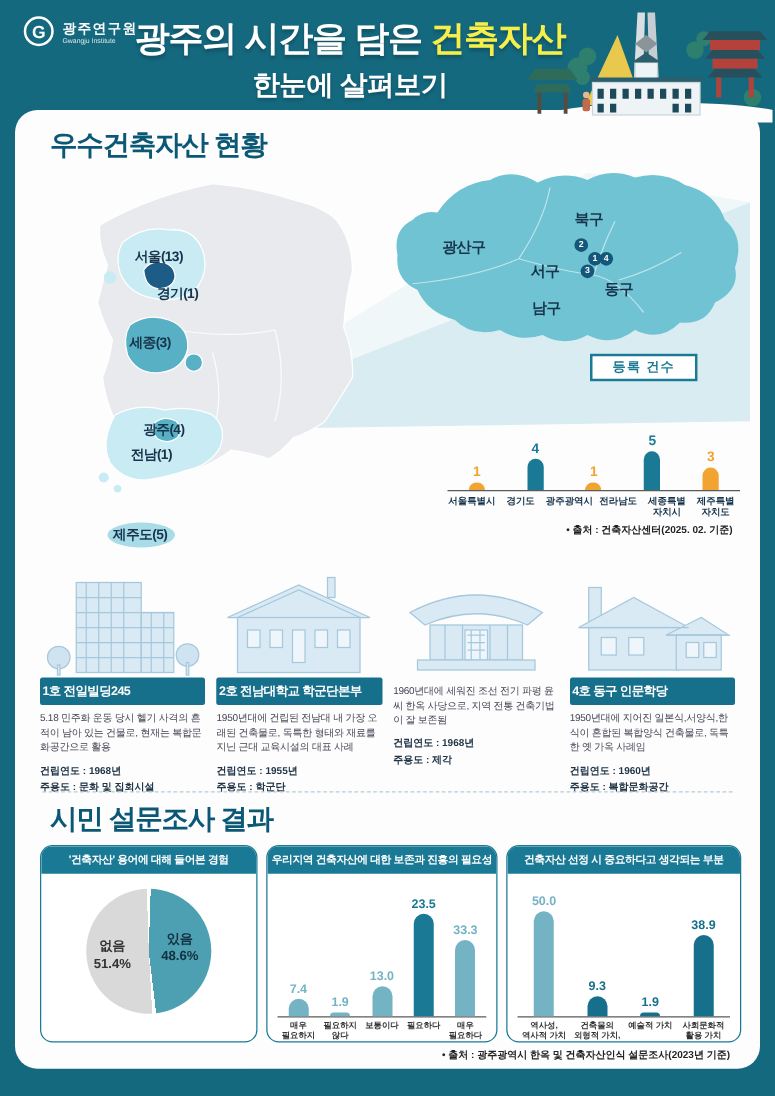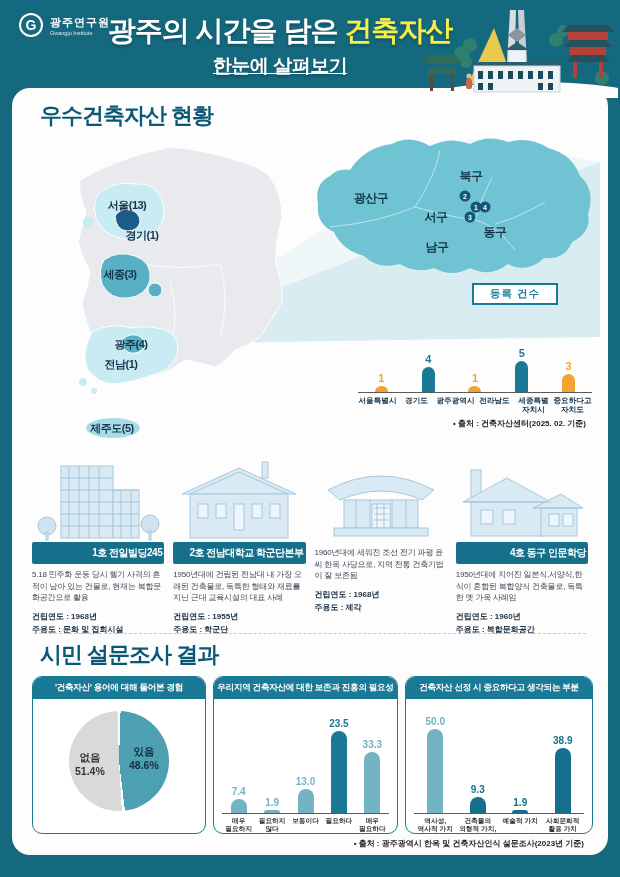--- a/index.html
+++ b/index.html
@@ -7,21 +7,21 @@
         font-family:"Liberation Sans","DejaVu Sans",sans-serif;}
 
   
   .logo{position:absolute;left:18px;top:12px;display:flex;align-items:center;gap:6px;color:#fff;z-index:5;}
   .logo-text .nm{font-size:11px;font-weight:bold;letter-spacing:1px;}
   .logo-text .sub{font-size:5.5px;opacity:.85;}
   .title-block{position:absolute;left:100px;top:12px;width:360px;text-align:center;z-index:4;
                color:#fff;font-weight:900;text-shadow:0 2px 3px rgba(0,0,0,.25);}
   .title-line1{font-size:28px;letter-spacing:-1px;}
   .title-line1 .hl{color:#f7ef49;}
-  .title-line2{font-size:19px;margin-top:3px;letter-spacing:-.5px;text-decoration:underline;}
+  .title-line2{font-size:22px;margin-top:3px;letter-spacing:-.5px;}
   .illus{position:absolute;right:2px;top:2px;z-index:6;}
 
   
   .card{position:absolute;left:12px;right:12px;top:88px;bottom:22px;background:#fdfdfd;border-radius:18px;}
   .sec-title{position:absolute;font-size:22px;font-weight:900;color:#0b5876;letter-spacing:-1px;}
   .s1-title{left:28px;top:13px;}
   .s2-title{left:28px;top:552px;}
   .dashed-sep{position:absolute;left:22px;right:22px;top:545px;border-top:1.6px dashed #b7cbd8;}
 
   
@@ -47,21 +47,21 @@
 
   .reg-chart{position:absolute;left:338px;top:158px;width:234px;z-index:2;}
   .reg-chart .bars-row{height:102px;}
   .reg-chart .bar-rect{width:13px;}
   .reg-chart .bar-val{font-size:11px;}
   .reg-chart .bar-lab{font-size:7.6px;color:#15324a;}
 
   
   .cards{position:absolute;left:20px;right:20px;top:368px;display:grid;grid-template-columns:1fr 1fr 1fr 1fr;gap:9px;}
   .asset-illus{height:86px;display:flex;align-items:flex-end;justify-content:center;}
-  .asset-header{background:#16708c;color:#fff;font-size:10px;font-weight:bold;text-align:right;
+  .asset-header{background:#16708c;color:#fff;font-size:10px;font-weight:bold;text-align:left;
                 padding:4px 2px;border-radius:2px;letter-spacing:-.5px;}
   .asset-desc{font-size:8px;color:#445;line-height:1.45;margin-top:5px;min-height:40px;letter-spacing:-.2px;}
   .asset-meta{font-size:8px;font-weight:bold;color:#223648;line-height:1.6;margin-top:2px;}
 
   
   .panels{position:absolute;left:20px;top:588px;display:flex;gap:7px;}
   .panel{background:#fff;border:1.5px solid #1a7a96;border-radius:10px;overflow:hidden;height:156px;}
   .panel1{width:172px;} .panel2{width:183px;} .panel3{width:186px;}
   .panel-header{background:#1a7a96;color:#fff;font-size:8.6px;font-weight:bold;text-align:center;
                 padding:5px 2px;letter-spacing:-.3px;}
@@ -232,21 +232,21 @@
               <div class="bar-rect" style="height: 18.4286px; background: rgb(242, 164, 50);"></div>
             </div>
           </div>
         <div class="labels-row">
             <div class="bar-lab">서울특별시</div>
             <div class="bar-lab">경기도</div>
             <div class="bar-lab">광주광역시</div>
             <div class="bar-lab">전라남도</div>
             <div class="bar-lab">세종특별
 자치시</div>
-            <div class="bar-lab">중요하다고
+            <div class="bar-lab">제주특별
 자치도</div>
           </div>
       </div>
 
       <div class="map-source">• 출처 : 건축자산센터(2025. 02. 기준)</div>
     </div>
 
     <div class="cards">
 
       <div class="asset-card">

